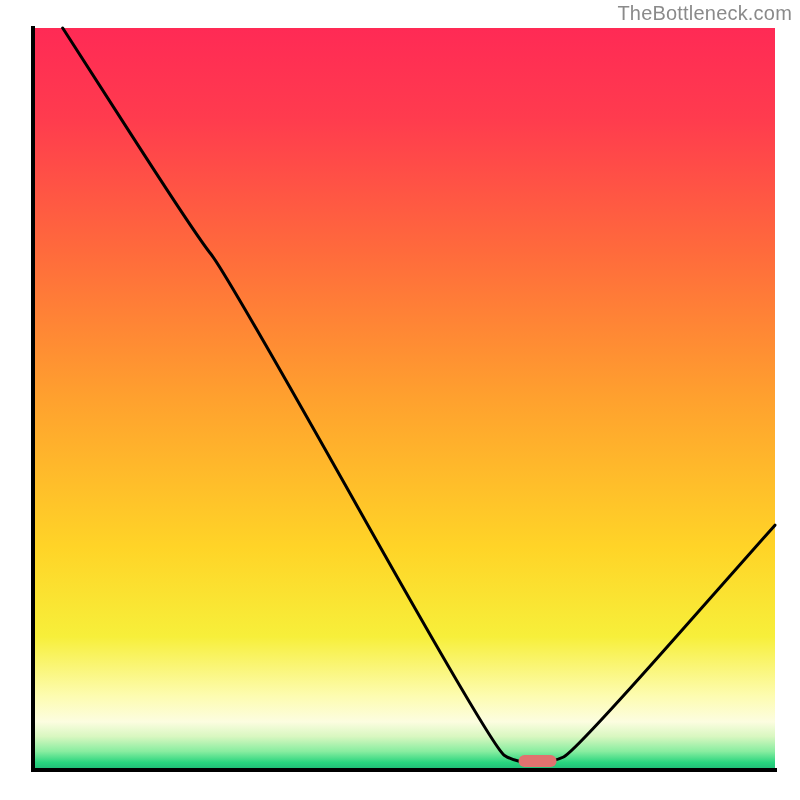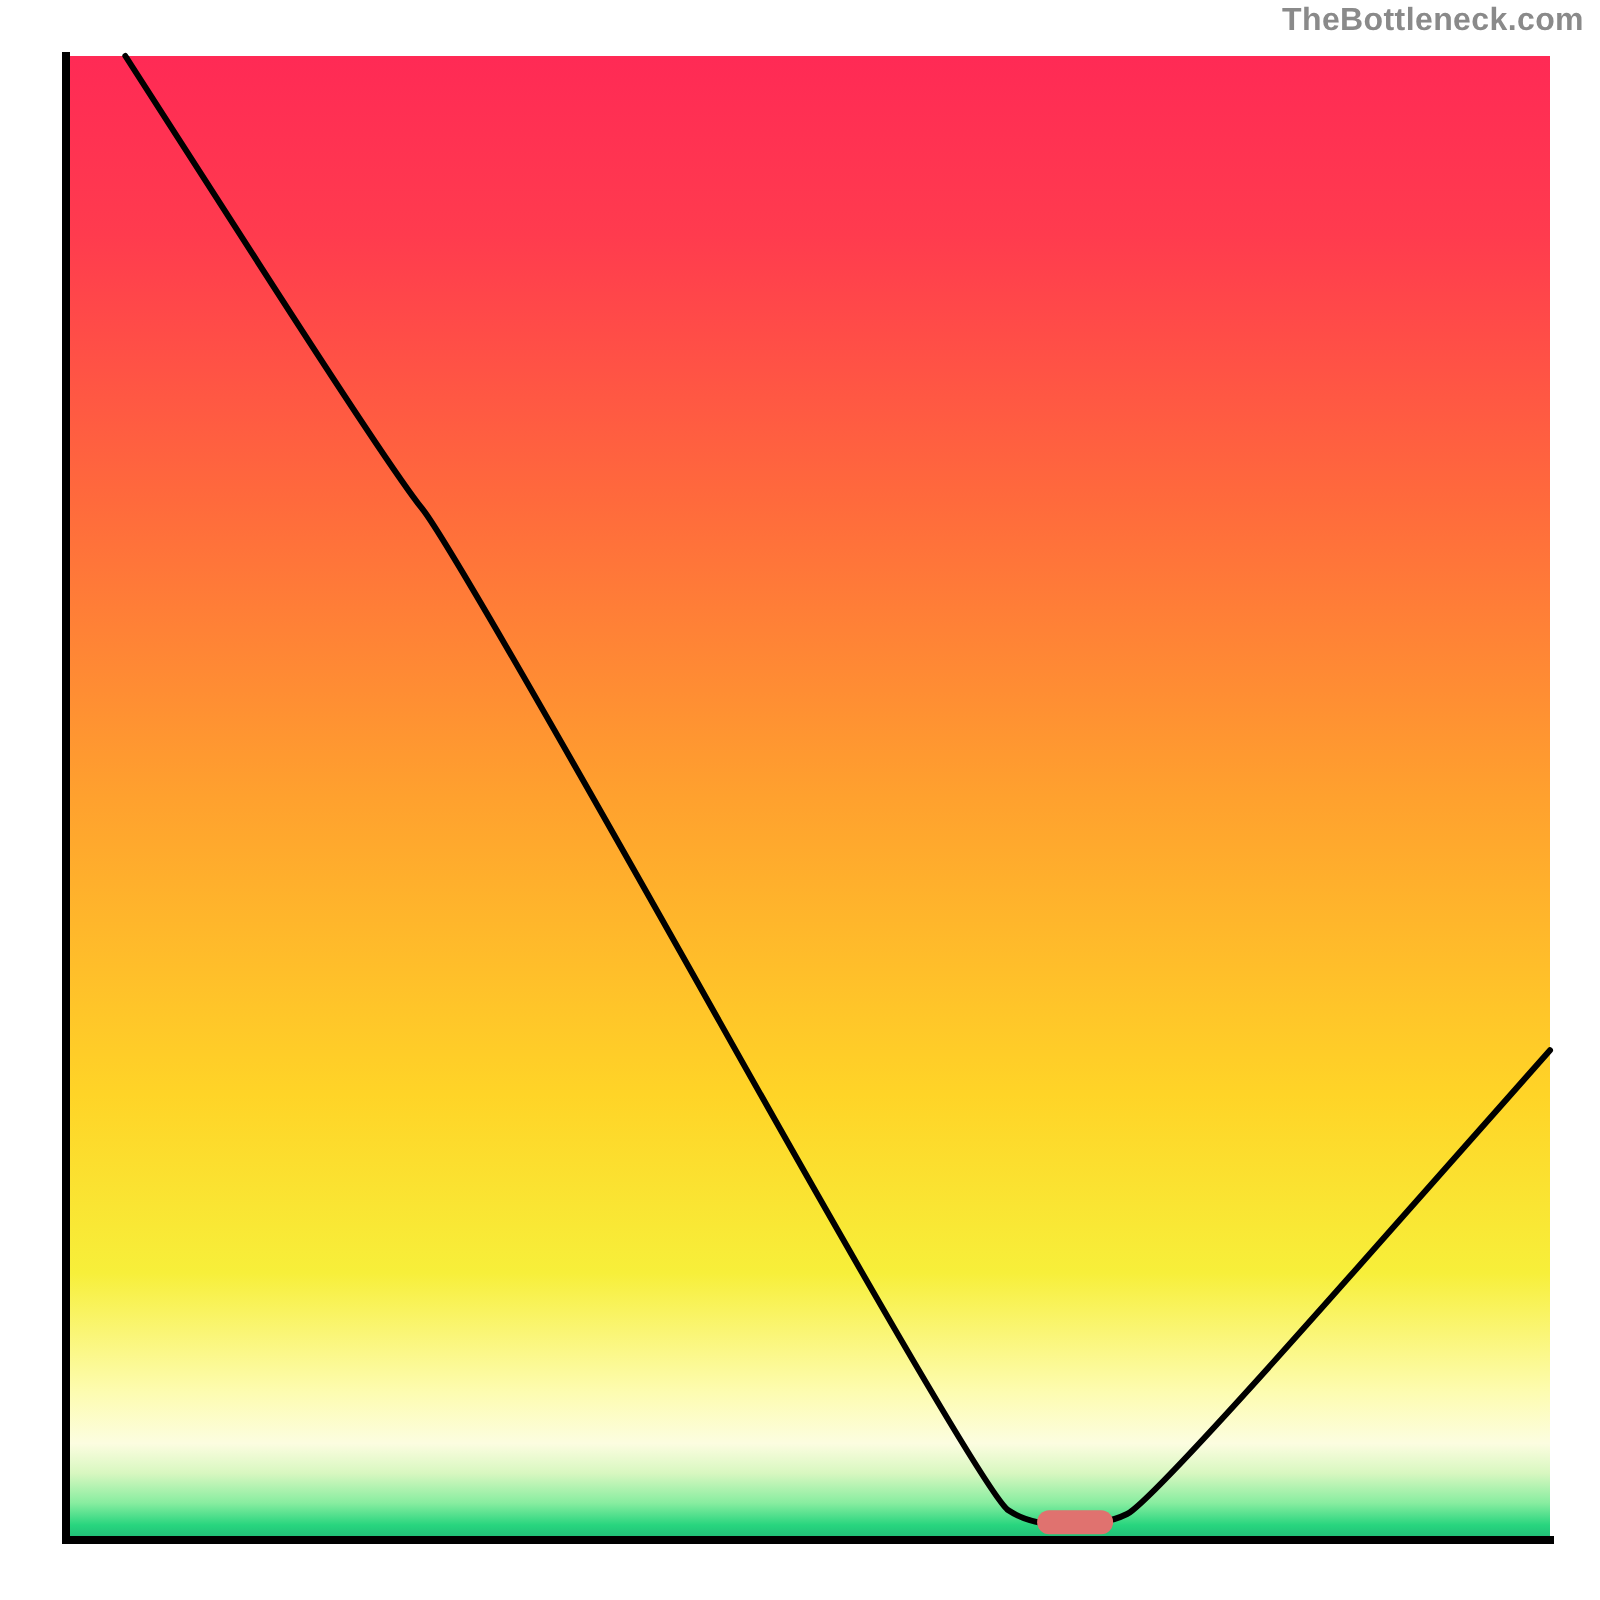--- a/index.html
+++ b/index.html
@@ -13,23 +13,23 @@
   .container {
     position: relative;
     width: 800px;
     height: 800px;
   }
   .watermark {
     position: absolute;
     top: 2px;
     right: 8px;
     font-family: Arial, Helvetica, sans-serif;
-    font-size: 16px;
+    font-size: 20px;
     color: #8a8a8a;
-    font-weight: 700;
+    font-weight: 400;
     letter-spacing: 0.2px;
   }
   svg {
     display: block;
   }
 </style>
 </head>
 <body>
 <div class="container">
 

